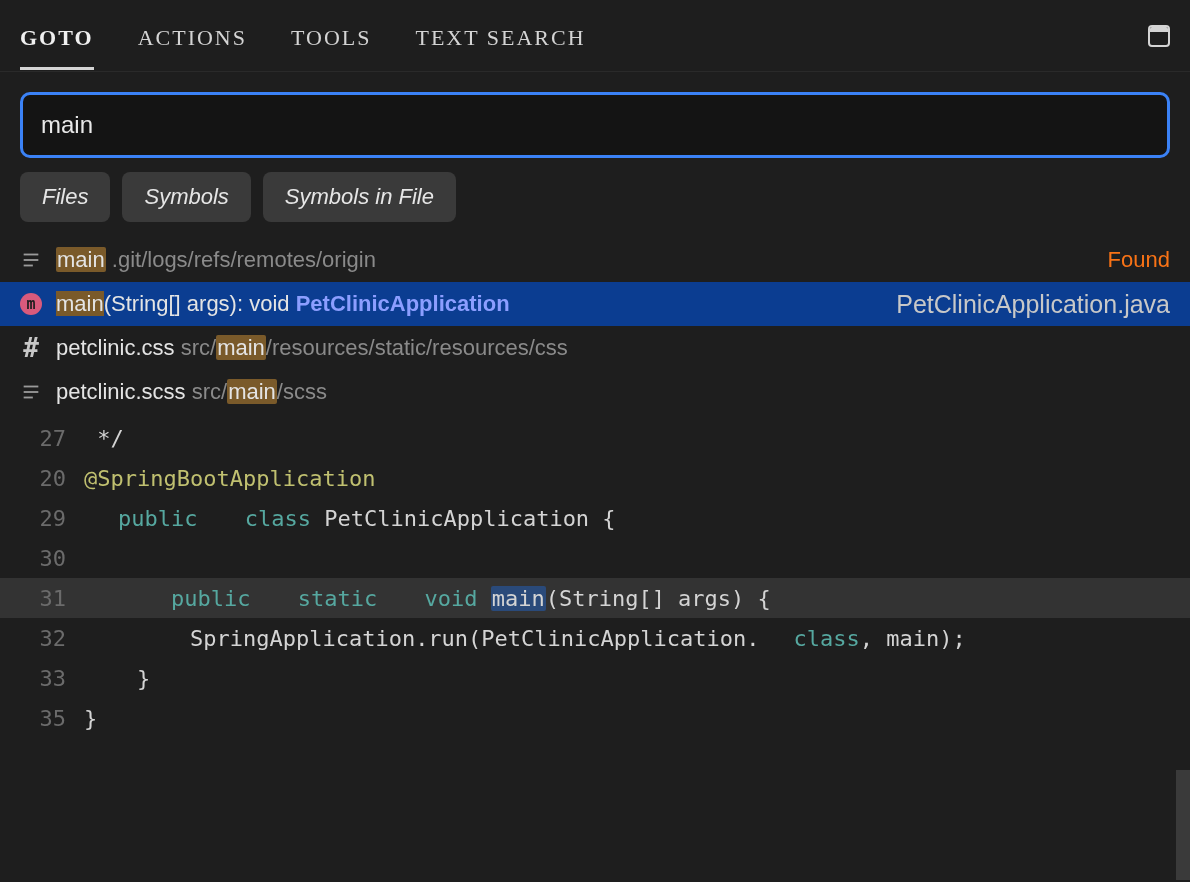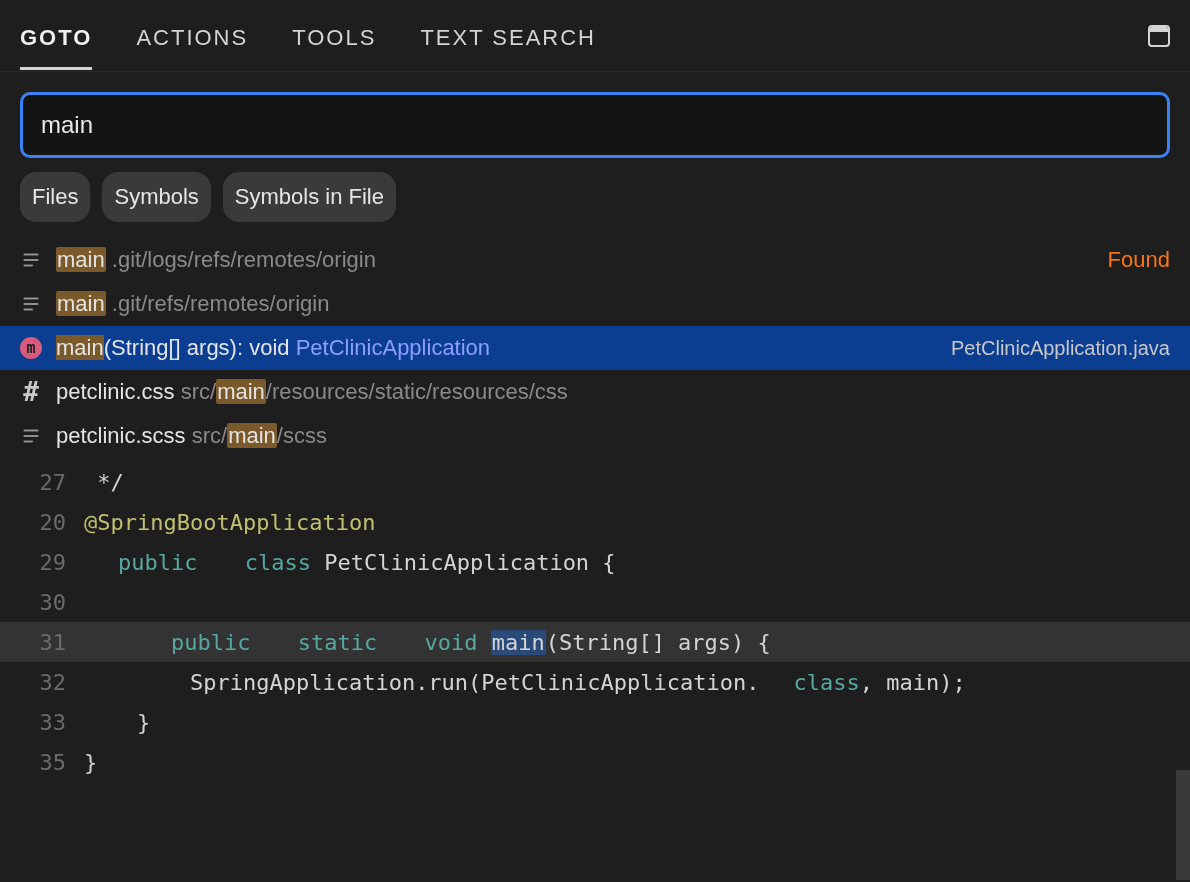--- a/index.html
+++ b/index.html
@@ -1,51 +1,51 @@
 <!DOCTYPE html>
 <html><head>
 <meta charset="utf-8">
 <style>
   * { box-sizing: border-box; margin: 0; padding: 0; }
   html, body { width: 1190px; height: 882px; background: #1e1e1e; color: #d4d4d4; font-family: "Segoe UI", Arial, sans-serif; overflow: hidden; }
   
   .topbar { display: flex; align-items: center; height: 72px; padding: 0 20px; border-bottom: 1px solid #2a2a2a; }
   .tabs { display: flex; gap: 44px; }
-  .tab { font-size: 22px; letter-spacing: 2px; color: #d4d4d4; padding: 22px 0 18px; cursor: pointer; position: relative; }
+  .tab { font-size: 22px; letter-spacing: 2px; color: #d4d4d4; padding: 22px 0 18px; cursor: pointer; position: relative; font-family: Liberation Serif, serif; }
   .tab.active { font-weight: 700; color: #f0f0f0; }
   .tab.active::after { content: ""; position: absolute; left: 0; right: 0; bottom: -1px; height: 3px; background: #d4d4d4; }
   .spacer { flex: 1; }
   .win-icon { width: 22px; height: 22px; border: 2px solid #d4d4d4; border-radius: 4px; position: relative; cursor: pointer; }
   .win-icon::before { content: ""; position: absolute; top: 0; left: 0; right: 0; height: 5px; background: #d4d4d4; border-radius: 2px 2px 0 0; }
 
   .search-wrap { padding: 20px 20px 14px; }
   .search-input { width: 100%; height: 66px; background: #141414; border: 3px solid #3b82f6; border-radius: 10px; color: #e8e8e8; font-size: 24px; padding: 0 18px; outline: none; }
   
   .filters { display: flex; gap: 12px; padding: 0 20px 16px; }
-  .filter-btn { background: #3a3a3a; border: none; border-radius: 16px; color: #e6e6e6; font-size: 22px; padding: 12px 12px; cursor: pointer; }
+  .filter-btn { background: #3a3a3a; border: none; border-radius: 8px; color: #e6e6e6; font-size: 22px; padding: 12px 22px; cursor: pointer; font-style: italic; }
   
   .results { }
   .result-row { display: flex; align-items: center; height: 44px; padding: 0 20px; font-size: 22px; cursor: pointer; gap: 14px; }
   .result-row.selected { background: #0b3d91; }
   .result-row.first { justify-content: space-between; }
   .result-left { display: flex; align-items: center; gap: 14px; }
   .found-label { color: #f97316; font-size: 22px; }
   
   .icon-box { width: 22px; height: 22px; display: flex; align-items: center; justify-content: center; flex-shrink: 0; }
   .icon-file { }
   .icon-file svg { width: 22px; height: 22px; stroke: #9a9a9a; }
   .icon-method { width: 22px; height: 22px; border-radius: 50%; background: #d85a7c; color: #1e1e1e; font-weight: 700; font-size: 15px; display: flex; align-items: center; justify-content: center; font-family: monospace; }
   .icon-hash { color: #c8c8c8; font-size: 26px; font-weight: 700; font-family: monospace; }
   
   .hl { background: #7a5a2a; border-radius: 2px; padding: 0 1px; }
   .hl-sel { background: #7a5a2a; }
   .r-main { color: #e4e4e4; }
   .r-path { color: #8a8a8a; }
-  .r-class { color: #8c9eff; }
-  .r-file-right { color: #c8c8c8; font-size: 20px; }
+  .r-class { color: #8c9eff; font-weight: bold; }
+  .r-file-right { color: #c8c8c8; font-size: 25px; }
   
   .code-area { font-family: "Menlo", "Consolas", monospace; font-size: 22px; padding-top: 4px; }
   .code-line { display: flex; align-items: center; height: 40px; }
   .code-line.hl-line { background: #333333; }
   .gutter { width: 84px; text-align: right; padding-right: 18px; color: #6b6b6b; user-select: none; }
   .code-content { white-space: pre; color: #d4d4d4; }
   .kw-anno { color: #c0c070; }
   .kw { color: #56a8a0; margin-left: 34px; }
   .tok-sel { background: #2a4a7a; padding: 0 1px; border-radius: 2px; }
   
@@ -81,32 +81,20 @@
         <div class="icon-box icon-file">
           <svg viewBox="0 0 24 24" fill="none" stroke-width="2">
             <line x1="4" y1="6" x2="20" y2="6"></line>
             <line x1="4" y1="12" x2="20" y2="12"></line>
             <line x1="4" y1="18" x2="14" y2="18"></line>
           </svg>
         </div>
         <span><span class="hl r-main" style="background: rgb(122, 90, 42);">main</span><span class="r-main"></span><span class="r-path"> .git/logs/refs/remotes/origin</span></span>
       </div>
       <span class="found-label">Found</span>
-    </div>
-    <div class="result-row">
-      <div class="result-left">
-        <div class="icon-box icon-file">
-          <svg viewBox="0 0 24 24" fill="none" stroke-width="2">
-            <line x1="4" y1="6" x2="20" y2="6"></line>
-            <line x1="4" y1="12" x2="20" y2="12"></line>
-            <line x1="4" y1="18" x2="14" y2="18"></line>
-          </svg>
-        </div>
-        <span><span class="hl r-main" style="background: rgb(122, 90, 42);">main</span><span class="r-main"></span><span class="r-path"> .git/refs/remotes/origin</span></span>
-      </div>
     </div>
     <div class="result-row selected" style="justify-content: space-between;">
       <div class="result-left">
         <div class="icon-box">
           <div class="icon-method">m</div>
         </div>
         <span><span class="hl-sel r-main" style="background: rgb(122, 90, 42);">main</span><span class="r-main">(String[] args): void</span><span> </span><span class="r-class">PetClinicApplication</span></span>
       </div>
       <span class="r-file-right">PetClinicApplication.java</span>
     </div>

